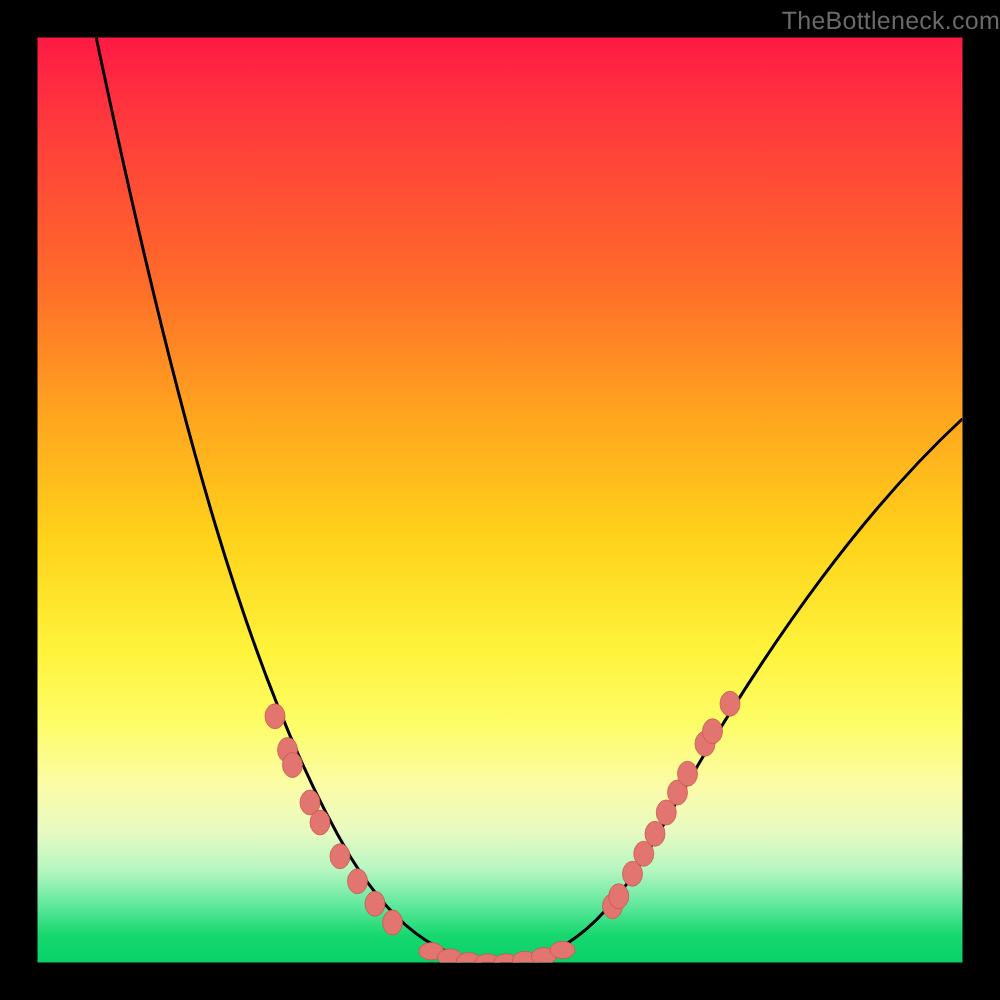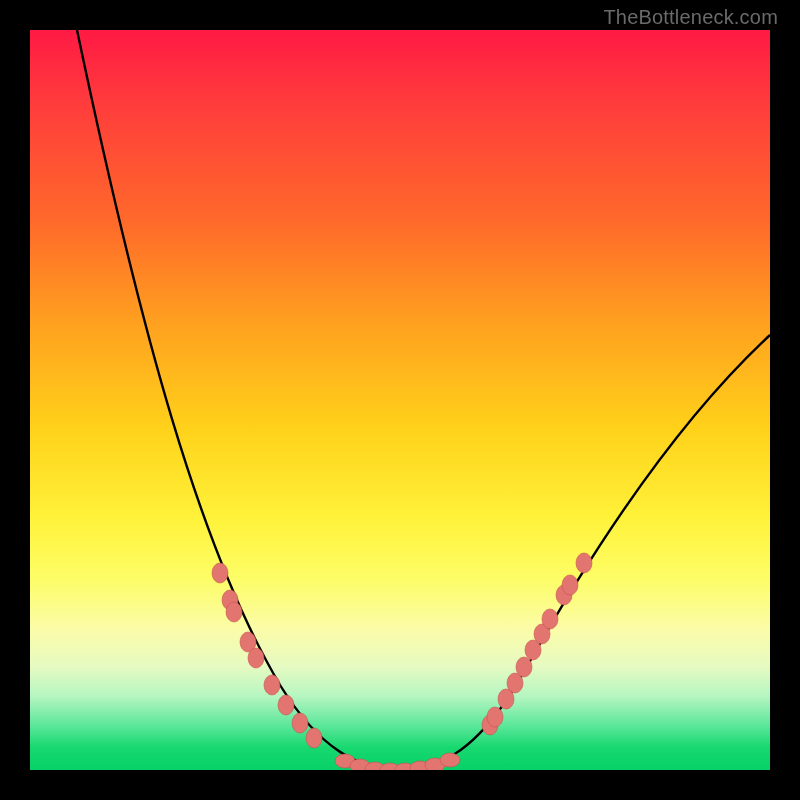--- a/index.html
+++ b/index.html
@@ -29,21 +29,21 @@
       #e6fac2 86%,
       #b6f6c1 90%,
       #5be79a 94%,
       #17d86f 97%,
       #06d168 100%
     );
   }
   .watermark {
     position: absolute;
     top: 6px;
-    right: 22px;
+    right: 0;
     color: #6a6a6a;
     font-size: 20px;
     letter-spacing: 0.2px;
     user-select: none;
   }
   svg.curve {
     position: absolute;
     left: 0;
     top: 0;
     width: 740px;

